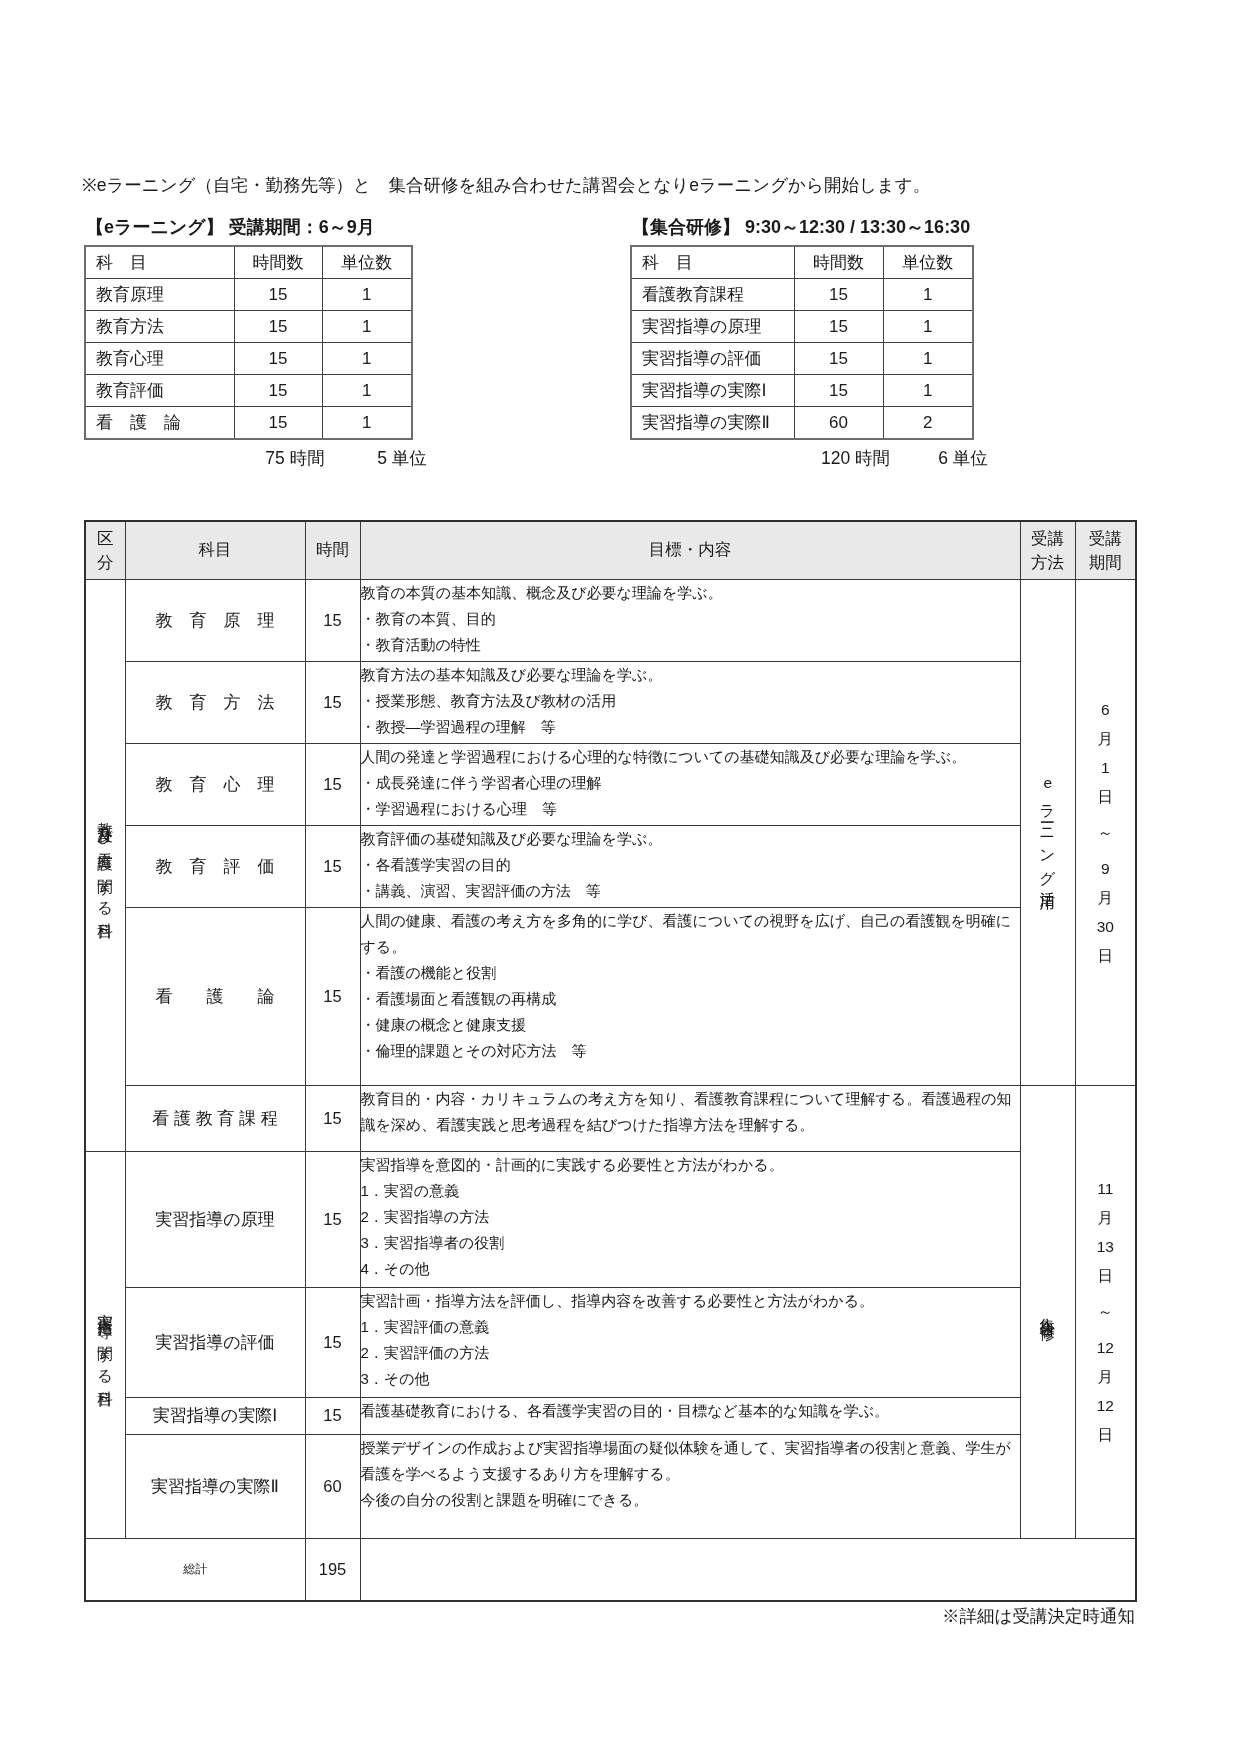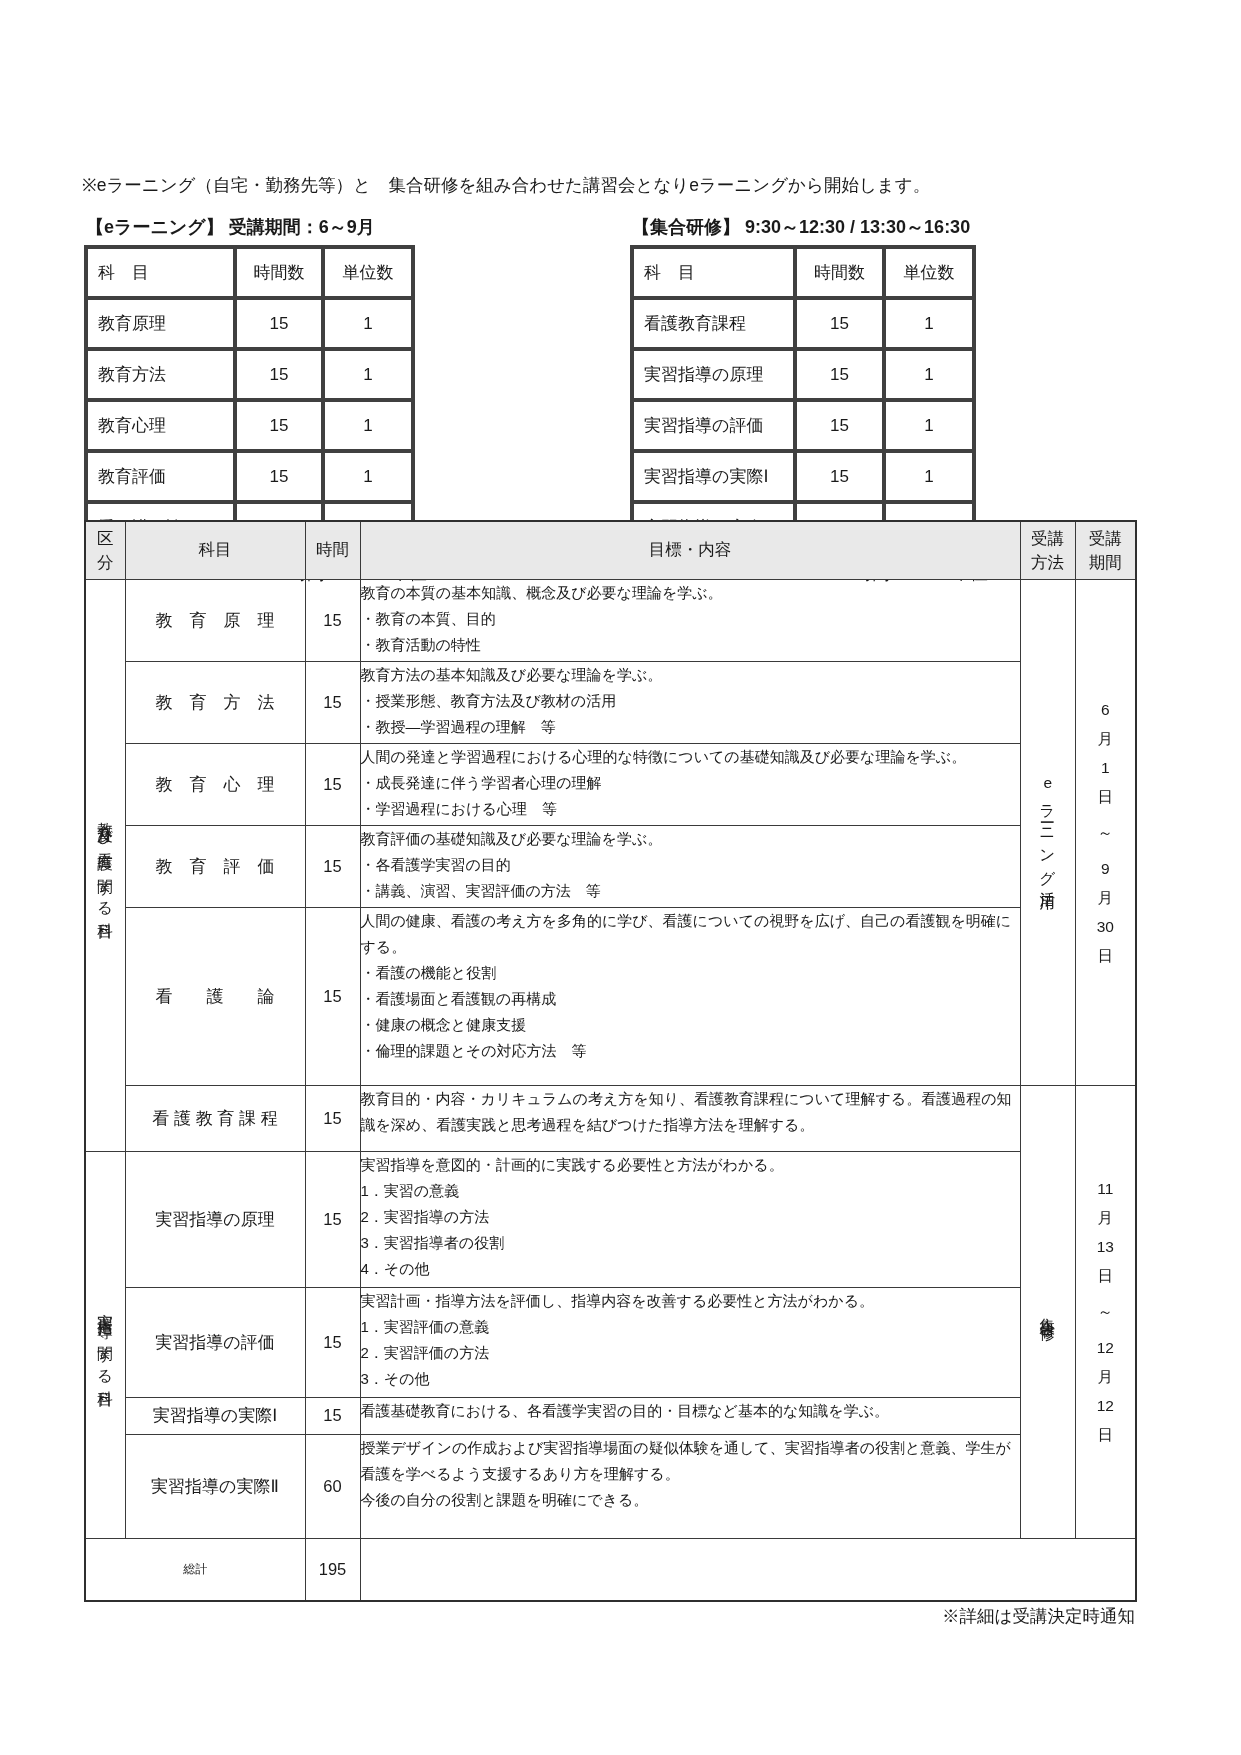--- a/index.html
+++ b/index.html
@@ -11,22 +11,22 @@
   .doc-title{position:absolute;top:50px;left:0;width:100%;text-align:center;
     font-size:27px;font-weight:bold;letter-spacing:1px;}
   .lead-note{position:absolute;top:172px;left:82px;font-size:17.5px;}
   .bottom-note{position:absolute;top:1604px;left:84px;width:1051px;text-align:right;font-size:17.5px;}
   
   .mini-block{position:absolute;top:215px;}
   .mini-block.el{left:84px;}
   .mini-block.gr{left:630px;}
   .mini-caption{font-size:18px;margin:0 0 6px 2px;white-space:nowrap;font-weight:bold;}
   table.mini{border-collapse:collapse;table-layout:fixed;border:2px solid #6d6d6d;}
-  table.mini th,table.mini td{border:4px solid #404040;height:31px;font-weight:normal;
-    font-size:17px;padding:8px;}
+  table.mini th,table.mini td{border:1px solid #404040;height:31px;font-weight:normal;
+    font-size:17px;padding:0;}
   table.mini .c-sub{text-align:left;padding-left:10px;}
   table.mini .c-num{text-align:center;}
   .mini-foot{display:flex;font-size:17.5px;margin-top:6px;gap:18px;}
   .mini-foot span{display:block;text-align:center;}
   
   table.main{position:absolute;top:520px;left:84px;border-collapse:collapse;table-layout:fixed;
     width:1051px;border:2px solid #2f2f2f;}
   table.main th,table.main td{border:1.5px solid #3a3a3a;padding:0;font-weight:normal;}
   table.main thead th{background:#e9e9e9;font-size:16.5px;text-align:center;vertical-align:middle;}
   .hdr2 span{display:block;line-height:24px;}

